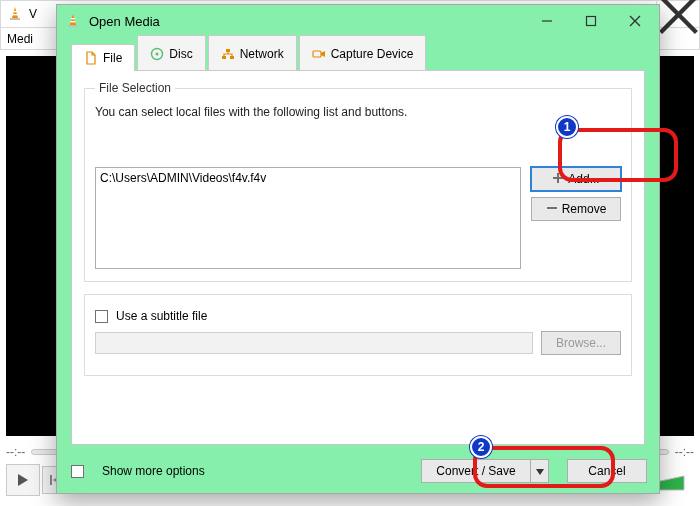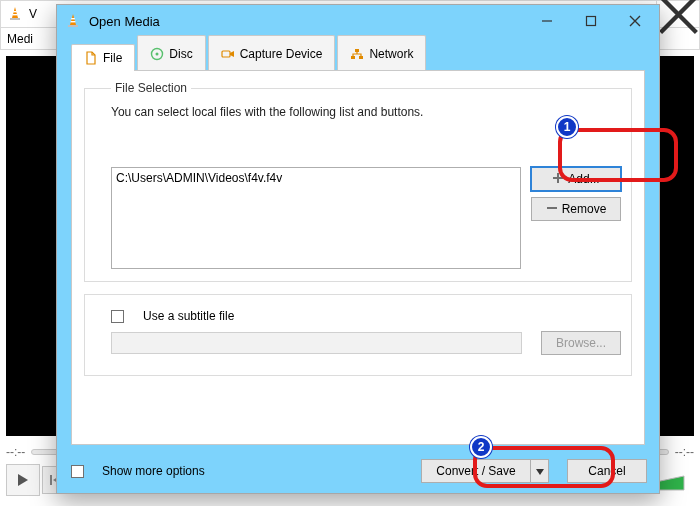--- a/index.html
+++ b/index.html
@@ -18,59 +18,59 @@
   .vlc-seek .bar { flex:1; height:6px; background:#e9e9e9; border:1px solid #c9c9c9; border-radius:3px; }
   .vlc-btnrow { display:flex; gap:2px; margin-top:4px; align-items:center; }
   .vlc-btn { width:28px; height:28px; border:1px solid #c9c9c9; background:#f4f4f4; display:flex; align-items:center; justify-content:center; }
   .vlc-play { width:34px; height:32px; }
   .vlc-vol { position:absolute; right:8px; bottom:8px; width:70px; height:18px; }
   .vlc-vol svg { width:100%; height:100%; }
 
   
   .dialog {
     position:absolute; left:56px; top:4px; width:604px; height:490px;
-    background:#7dd3fc; border:1px solid #a7a7a7;
+    background:#86efac; border:1px solid #a7a7a7;
     box-shadow: 0 8px 24px rgba(0,0,0,0.35);
     display:flex; flex-direction:column;justify-content:center;
   }
   .dlg-title { height:32px; display:flex; align-items:center; padding:0 2px 0 8px; }
   .dlg-title .cone { width:16px; height:16px; margin-right:8px; }
   .dlg-title .t { flex:1; font-size:13px; }
   .winbtn { width:44px; height:30px; display:flex; align-items:center; justify-content:center; }
   .winbtn svg { width:12px; height:12px; }
 
   .dlg-body { flex:1; padding:4px 14px 8px 14px; display:flex; flex-direction:column; }
 
   .tabs { display:flex; align-items:flex-end; height:28px; margin-top:2px; position:relative; }
   .tab { height:36px; padding:0 12px; display:flex; align-items:center; gap:5px; border:1px solid #c9c9c9; border-bottom:none; background:#f4f4f4; margin-right:2px; border-radius:2px 2px 0 0; }
   .tab.active { background:#fff; height:27px; position:relative; z-index:2; }
   .tab .ico { width:14px; height:14px; display:flex; align-items:center; justify-content:center; }
   .tabstrip-line { position:absolute; left:0; right:0; bottom:0; height:1px; background:#c9c9c9; z-index:1; }
 
   .tabpage { border:1px solid #c9c9c9; border-top:none; padding:10px 12px 14px 12px; flex:1; background:#fff; }
 
-  fieldset.group { border:1px solid #dcdcdc; padding:8px 10px 12px 26px; margin:0 0 12px 0; }
+  fieldset.group { border:1px solid #dcdcdc; padding:8px 10px 12px 10px; margin:0 0 12px 0; }
   fieldset.group legend { padding:0 4px; color:#333; }
 
   .hint { margin:2px 0 8px 0; color:#222; }
 
   .file-area { display:flex; gap:10px; align-items:flex-start; position:relative;margin-top:48px; }
   .file-list { flex:1; height:102px; border:1px solid #aeaeae; background:#fff; padding:2px 4px; overflow:auto; }
   .file-list .item { padding:1px 0; }
   .side-btns { width:90px; display:flex; flex-direction:column; gap:6px; }
 
   button.win {
     height:24px; border:1px solid #adadad; background:#e9e9e9;
     display:flex; align-items:center; justify-content:center; gap:4px;
     padding:0 8px; min-width:80px; cursor:default;
   }
   button.win.focus { outline:2px solid #2e83d8; outline-offset:-1px; }
   button.win[disabled] { color:#9a9a9a; }
 
-  .sub-row { display:flex; align-items:center; gap:19px; margin:6px 0 8px 0; }
+  .sub-row { display:flex; align-items:center; gap:8px; margin:6px 0 8px 0; }
   .sub-path { flex:1; height:22px; border:1px solid #d0d0d0; background:#f2f2f2; }
   .cbx { width:13px; height:13px; border:1px solid #707070; background:#fff; display:inline-block; }
 
   .dlg-footer { display:flex; align-items:center; padding:6px 12px 10px 14px; gap:18px; }
   .dlg-footer .spacer { flex:1; }
   .split { display:flex; }
   .split button.win { min-width:110px; }
   .split .drop { width:18px; border:1px solid #adadad; border-left:none; background:#e9e9e9; display:flex; align-items:center; justify-content:center; }
 
   
@@ -187,36 +187,36 @@
             <svg viewBox="0 0 14 14">
               <circle cx="7" cy="7" r="5.5" fill="none" stroke="#58c06d" stroke-width="1.4"></circle>
               <circle cx="7" cy="7" r="1.5" fill="#58c06d"></circle>
             </svg>
           </span>
         <span>Disc</span>
       </div>
       <div class="tab">
         <span class="ico">
             <svg viewBox="0 0 14 14">
-              <rect x="1" y="4" width="8" height="6" rx="1" fill="none" stroke="#e08a00" stroke-width="1.2"></rect>
-              <polygon points="9,6 13,4 13,10 9,8" fill="#e08a00"></polygon>
-            </svg>
-          </span>
-        <span>Capture Device</span>
-      </div>
-      <div class="tab">
-        <span class="ico">
-            <svg viewBox="0 0 14 14">
               <rect x="1" y="9" width="4" height="3" fill="#e08a00"></rect>
               <rect x="9" y="9" width="4" height="3" fill="#e08a00"></rect>
               <rect x="5" y="2" width="4" height="3" fill="#e08a00"></rect>
               <path d="M7 5v2M3 9V7h8v2" stroke="#e08a00" stroke-width="1.2" fill="none"></path>
             </svg>
           </span>
         <span>Network</span>
+      </div>
+      <div class="tab">
+        <span class="ico">
+            <svg viewBox="0 0 14 14">
+              <rect x="1" y="4" width="8" height="6" rx="1" fill="none" stroke="#e08a00" stroke-width="1.2"></rect>
+              <polygon points="9,6 13,4 13,10 9,8" fill="#e08a00"></polygon>
+            </svg>
+          </span>
+        <span>Capture Device</span>
       </div>
     </div>
 
     <div class="tabpage">
       <fieldset class="group">
         <legend>File Selection</legend>
         <div class="hint">You can select local files with the following list and buttons.</div>
         <div class="file-area">
           <div class="file-list">
             <div class="item">C:\Users\ADMIN\Videos\f4v.f4v</div>

